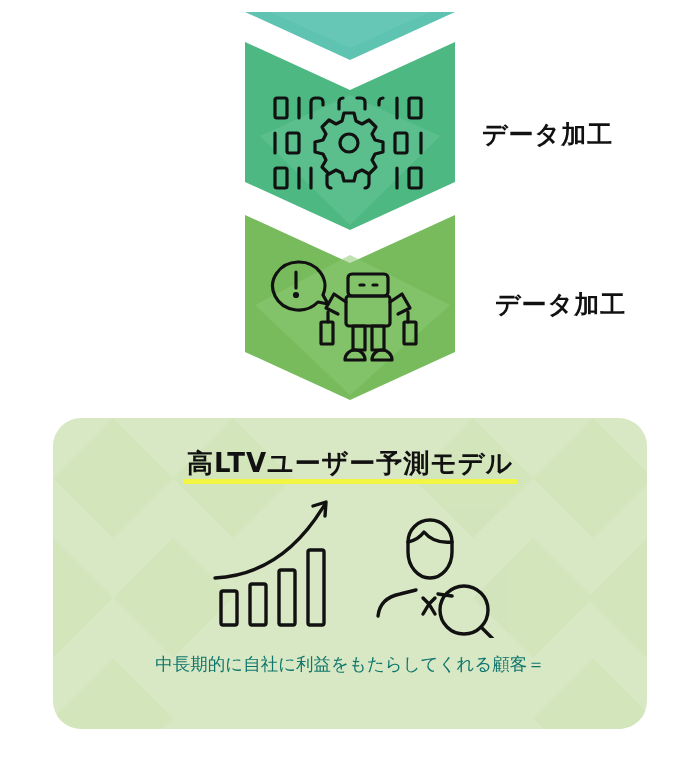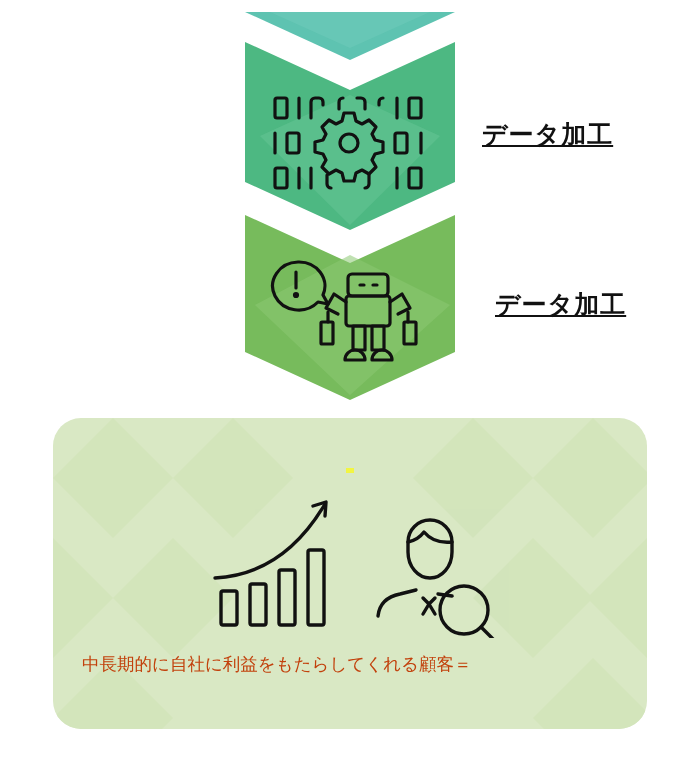--- a/index.html
+++ b/index.html
@@ -1,24 +1,24 @@
 <!DOCTYPE html>
 <html><head>
 <meta charset="utf-8">
 <style>
   html,body{margin:0;padding:0;background:#ffffff;}
   body{width:700px;height:774px;position:relative;overflow:hidden;font-family:"DejaVu Sans","Liberation Sans",sans-serif;color:#111;}
   .abs{position:absolute;}
-  .step-label{position:absolute;font-size:25px;font-weight:bold;letter-spacing:1px;color:#111;white-space:nowrap;text-decoration:underline;}
+  .step-label{position:absolute;font-size:25px;font-weight:bold;letter-spacing:1px;color:#111;white-space:nowrap;}
   .panel{position:absolute;left:53px;top:418px;width:594px;height:311px;border-radius:28px;background:#d9e8c4;overflow:hidden;}
   .panel-title{position:absolute;left:0;top:28px;width:100%;text-align:center;font-size:26px;font-weight:bold;letter-spacing:1px;color:#111;}
   .title-wrap{display:inline-block;position:relative;padding:0 4px;}
   .title-underline{position:absolute;left:0;right:0;bottom:-3px;height:5px;background:#f2f542;z-index:0;}
   .title-text{position:relative;z-index:1;}
-  .desc{position:absolute;left:0;top:233px;width:100%;font-size:17.5px;line-height:26px;color:#c2410c;padding-left:29px;}
+  .desc{position:absolute;left:0;top:233px;width:100%;text-align:center;font-size:17.5px;line-height:26px;color:#0f766e;}
 </style>
 </head>
 <body>
 
 <svg class="abs" style="left:0;top:0" width="700" height="410" viewBox="0 0 700 410">
 
   <polygon points="245,12 455,12 350,60" fill="#5ec3b1"></polygon>
   <polygon points="270,12 430,12 350,48" fill="#6fcbbb" opacity="0.5"></polygon>
 
   <polygon points="245,42 350,90 455,42 455,182 350,230 245,182" fill="#4db882"></polygon>
@@ -97,20 +97,21 @@
       <polygon points="480,120 540,180 480,240 420,180"></polygon>
       <polygon points="594,120 594,240 534,180"></polygon>
       <polygon points="60,240 120,300 60,360 0,300"></polygon>
       <polygon points="540,240 600,300 540,360 480,300"></polygon>
     </g>
   </svg>
 
   <div class="panel-title">
     <span class="title-wrap">
       <span class="title-underline"></span>
+      <span class="title-text">高LTVユーザー予測モデル</span>
     </span>
   </div>
 
   <svg class="abs" style="left:160px;top:80px" width="120" height="130" viewBox="0 0 120 130" fill="none" stroke="#111" stroke-width="3.4" stroke-linecap="round" stroke-linejoin="round">
     <path d="M2 80 C40 78 80 60 112 6"></path>
     <path d="M100 8 L113 4 L112 18"></path>
     <rect x="8" y="93" width="16" height="34" rx="2"></rect>
     <rect x="37" y="86" width="16" height="41" rx="2"></rect>
     <rect x="66" y="72" width="16" height="55" rx="2"></rect>
     <rect x="95" y="52" width="16" height="75" rx="2"></rect>

